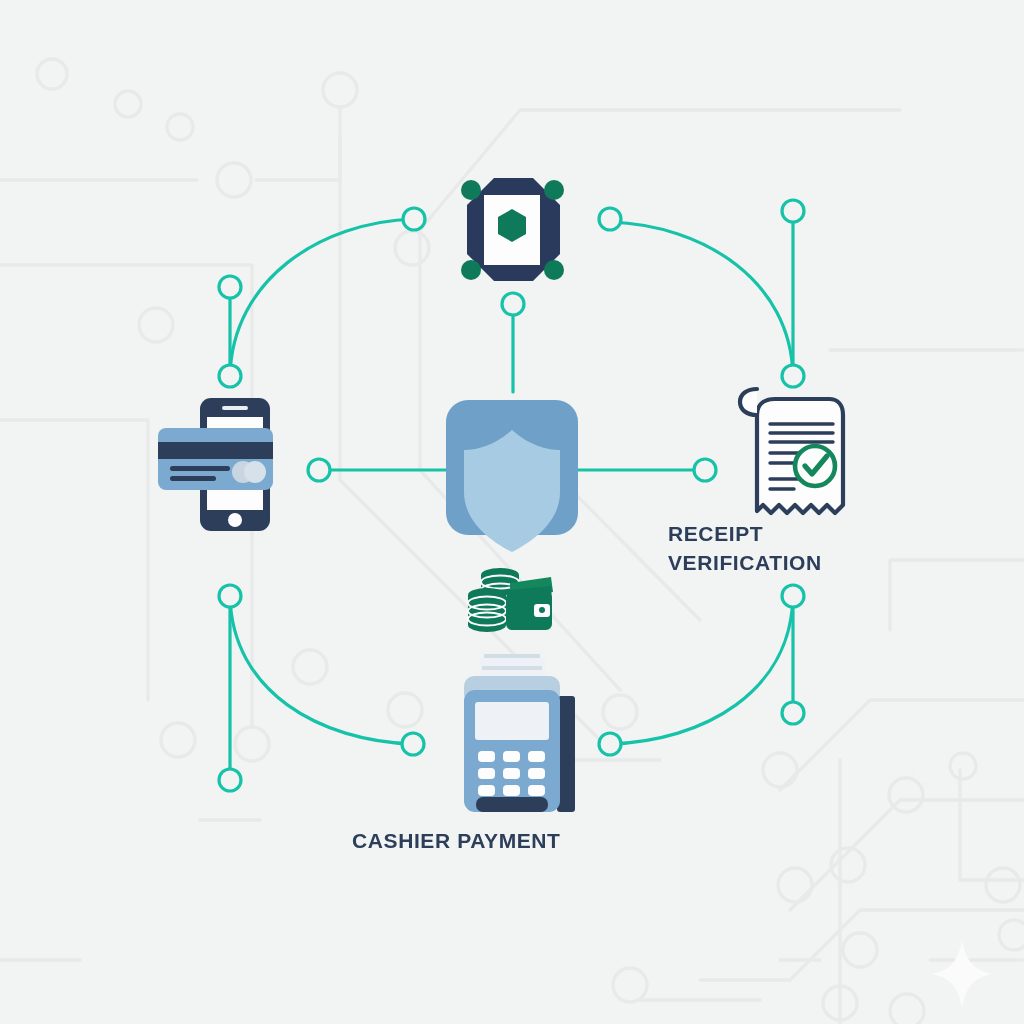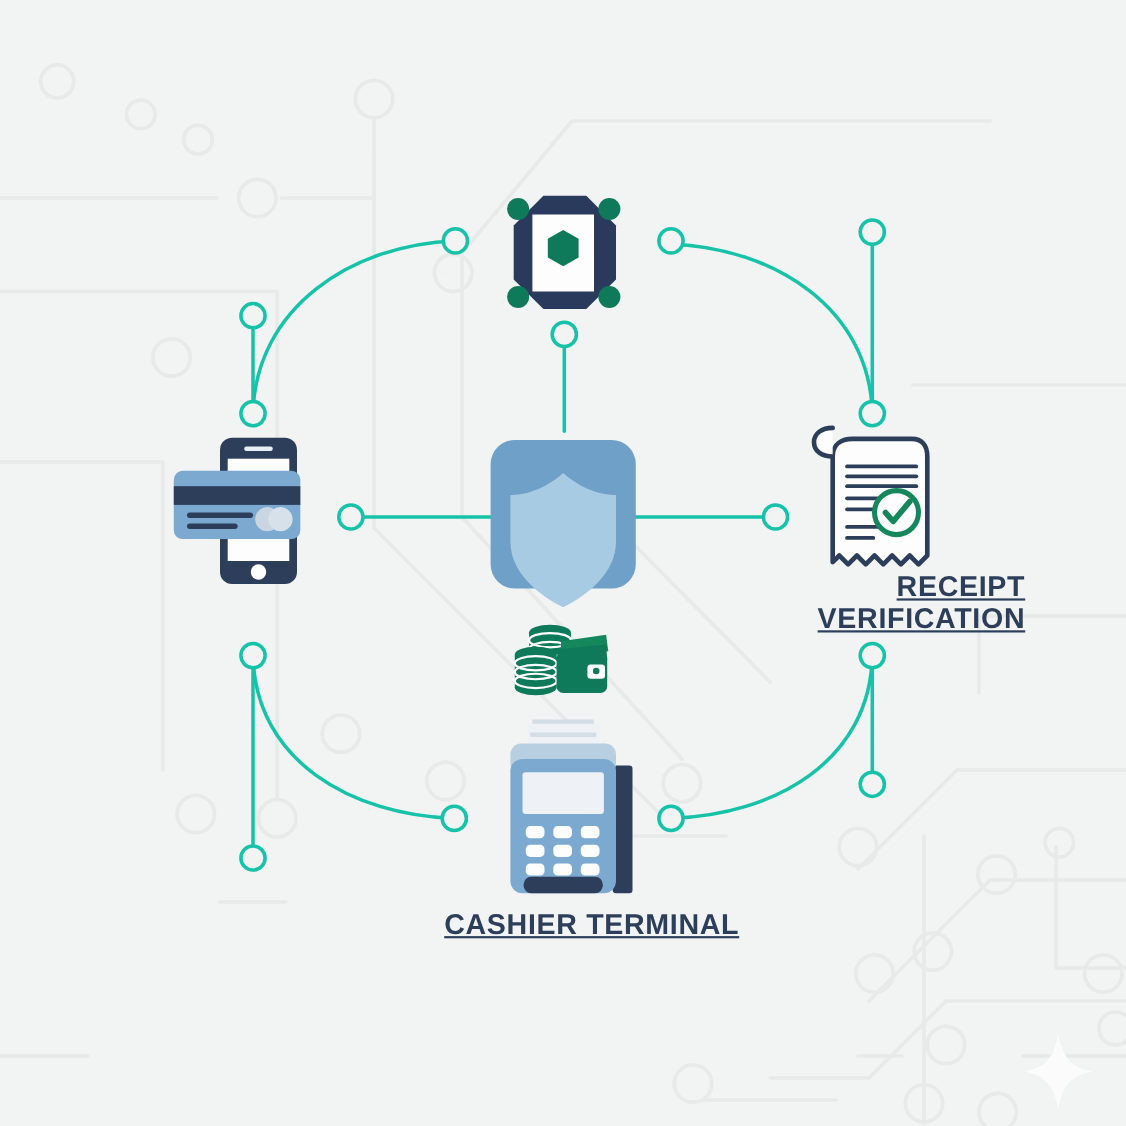--- a/index.html
+++ b/index.html
@@ -17,30 +17,29 @@
   }
   .layer {
     position: absolute;
     left: 0;
     top: 0;
     width: 1024px;
     height: 1024px;
   }
   .node-label {
     position: absolute;
-    text-align: right;
+    text-align: left;
     color: #2c3e5a;
     font-family: "Liberation Sans", sans-serif;
-    font-size: 26px;
+    font-size: 21px;
     font-weight: 600;
     letter-spacing: 0.6px;
     line-height: 29px;
     white-space: pre-line;
     user-select: none;
-    text-decoration: underline;
   }
   #label-online   { left: 62px;  top: 544px; width: 320px; }
   #label-receipt  { left: 668px; top: 519px; width: 264px; }
   #label-cashier  { left: 352px; top: 826px; width: 320px; }
 </style>
 </head>
 <body>
 
 <div id="stage">
 
@@ -286,15 +285,15 @@
                C 974 978, 966 986, 962 1008
                C 958 986, 950 978, 932 974
                C 950 970, 958 962, 962 940 Z" fill="#fbfbfb"></path>
     </g>
   </svg>
 
 
   <div class="node-label" id="label-receipt">RECEIPT
 VERIFICATION</div>
 
-  <div class="node-label" id="label-cashier">CASHIER TERMINAL</div>
+  <div class="node-label" id="label-cashier">CASHIER PAYMENT</div>
 
 </div>
 
 </body></html>

